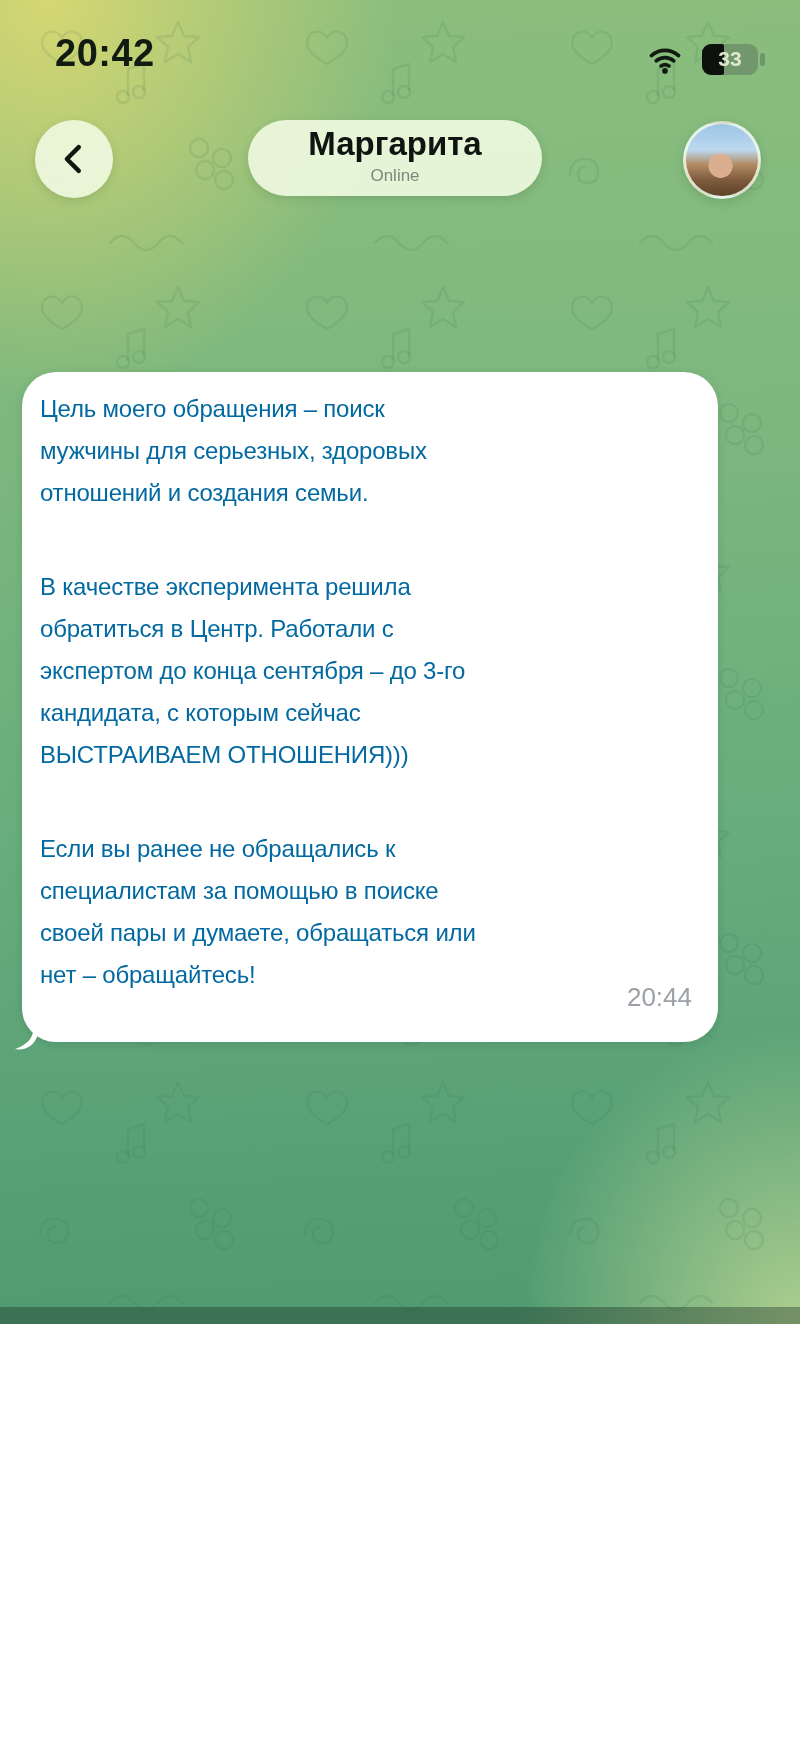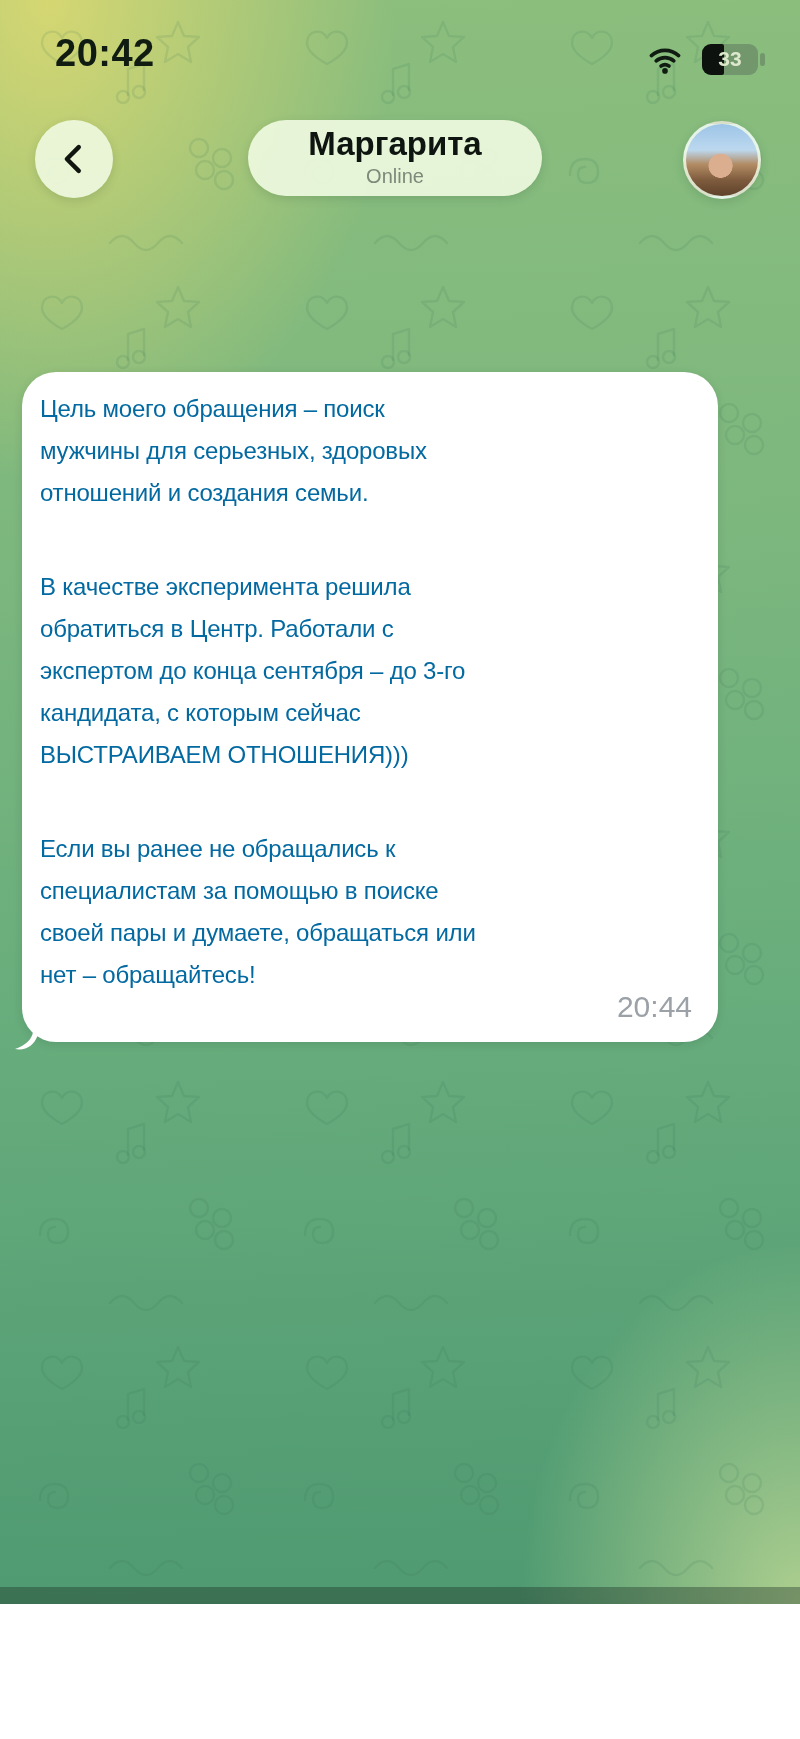--- a/index.html
+++ b/index.html
@@ -1,20 +1,20 @@
 <!DOCTYPE html>
 <html><head>
 <meta charset="utf-8">
 <style>
   * { margin:0; padding:0; box-sizing:border-box; }
   html,body { width:800px; height:1739px; overflow:hidden; }
   body { font-family:"Liberation Sans","DejaVu Sans",sans-serif; }
 
   .screen {
-    position:relative; width:800px; height:1604px; overflow:hidden;
+    position:relative; width:800px; height:1324px; overflow:hidden;
     background:
       radial-gradient(75% 52% at 6% 0%,  rgba(226,219,112,0.85) 0%, rgba(226,219,112,0) 58%),
       radial-gradient(70% 45% at 100% 100%, rgba(213,229,156,0.70) 0%, rgba(213,229,156,0) 50%),
       linear-gradient(178deg, #8cbe7d 0%, #7cb77e 34%, #68ad7c 62%, #569f75 88%, #4f9a71 100%);
   }
   .doodles { position:absolute; inset:0; width:100%; height:100%; }
 
   
   .st-time { position:absolute; left:55px; top:32px; font-size:38px; font-weight:700;
              color:#101c12; letter-spacing:0.5px; }
@@ -33,38 +33,38 @@
   .circle-btn { position:absolute; border:none; cursor:pointer; border-radius:50%;
                 background:rgba(238,248,222,0.92); box-shadow:0 3px 10px rgba(35,70,50,0.16);
                 display:flex; align-items:center; justify-content:center; }
   .back { left:35px; top:120px; width:78px; height:78px; }
   .title-pill { position:absolute; left:248px; top:120px; width:294px; height:76px;
                 border-radius:38px; background:rgba(238,248,222,0.92);
                 box-shadow:0 3px 10px rgba(35,70,50,0.16);
                 display:flex; flex-direction:column; align-items:center; justify-content:center;
                 cursor:pointer; }
   .title { font-size:33px; font-weight:700; color:#0e140f; line-height:36px; }
-  .subtitle { font-size:20px; color:#7d8a7a; line-height:28px; }
+  .subtitle { font-size:17px; color:#7d8a7a; line-height:28px; }
   .avatar { position:absolute; left:683px; top:121px; width:78px; height:78px; border-radius:50%;
             border:3px solid rgba(240,250,230,0.85); cursor:pointer;
             box-shadow:0 3px 10px rgba(35,70,50,0.18);
             background:
               radial-gradient(circle at 48% 58%, #dcae90 0 21%, rgba(220,174,144,0) 22%),
               linear-gradient(180deg, #9dc4e7 0%, #bcd8ef 36%, #b28c64 56%, #7e5b3d 78%, #5e422b 100%);
   }
 
   
   .bubble { position:absolute; left:22px; top:372px; width:696px;
             background:#ffffff; border-radius:34px;
             padding:16px 26px 46px 18px;
             box-shadow:0 2px 8px rgba(30,60,45,0.15); }
   .bubble p { font-size:24px; line-height:42px; color:#0369a1; white-space:pre-line;
               margin:0 0 52px 0; letter-spacing:-0.2px; }
   .bubble p:last-of-type { margin-bottom:0; }
-  .msg-time { position:absolute; right:26px; bottom:18px; font-size:30px; color:#9ba1a6; }
+  .msg-time { position:absolute; right:26px; bottom:29px; font-size:26px; color:#9ba1a6; }
   .tail { position:absolute; left:-10px; bottom:-9px; width:28px; height:26px; }
 
   
   .attach { left:53px; top:1604px; width:76px; height:76px; }
   .mic    { left:670px; top:1604px; width:76px; height:76px; }
   .input-pill { position:absolute; left:141px; top:1605px; width:514px; height:74px;
                 border-radius:37px; background:rgba(236,248,222,0.88);
                 box-shadow:0 3px 10px rgba(35,70,50,0.14); }
   .input-pill input { position:absolute; inset:0; width:100%; height:100%;
                       background:transparent; border:none; outline:none;

